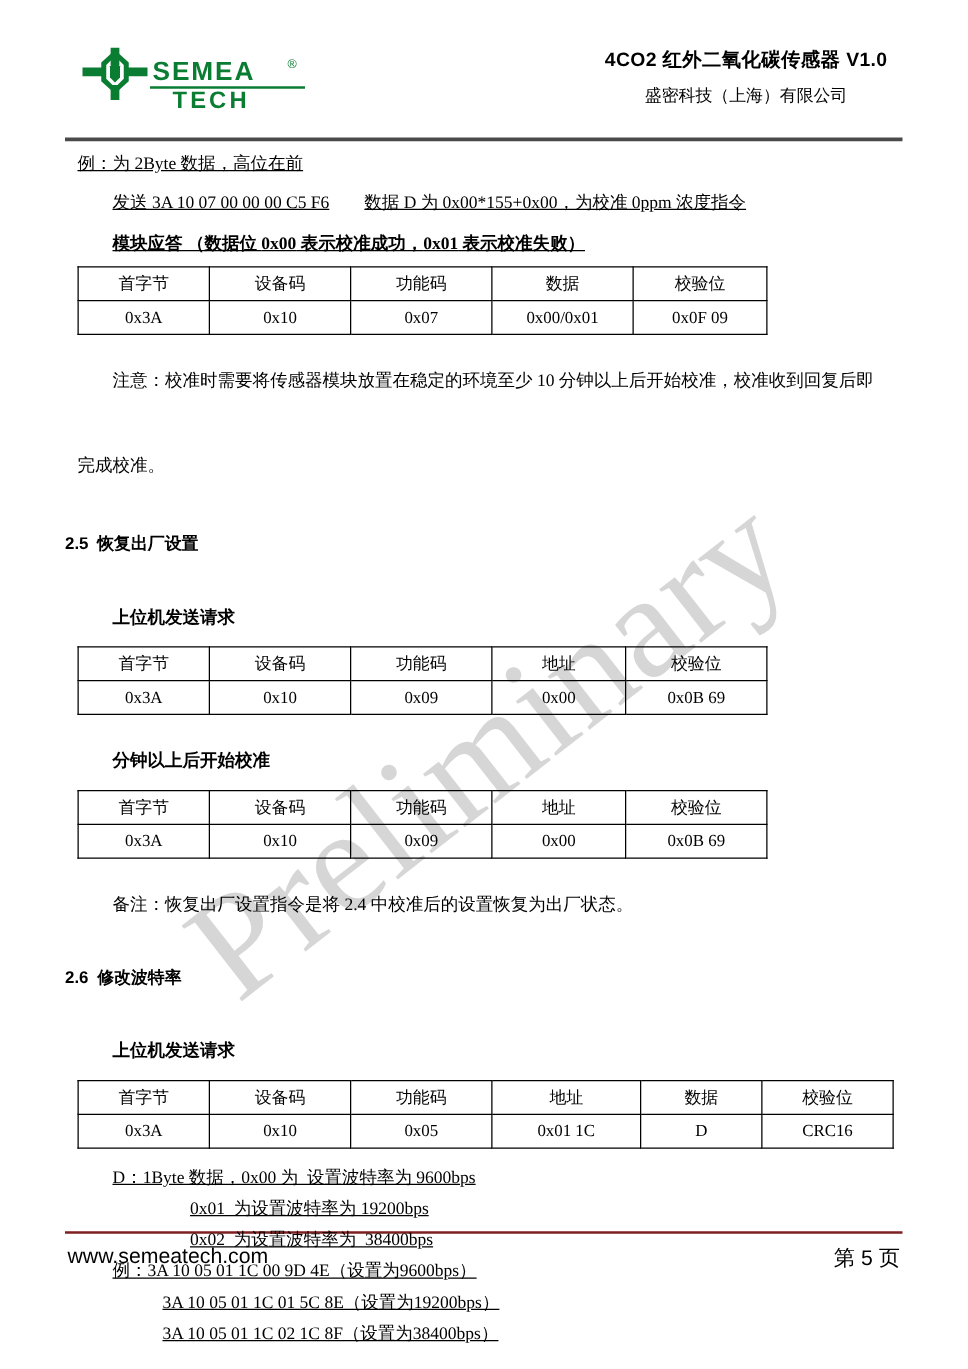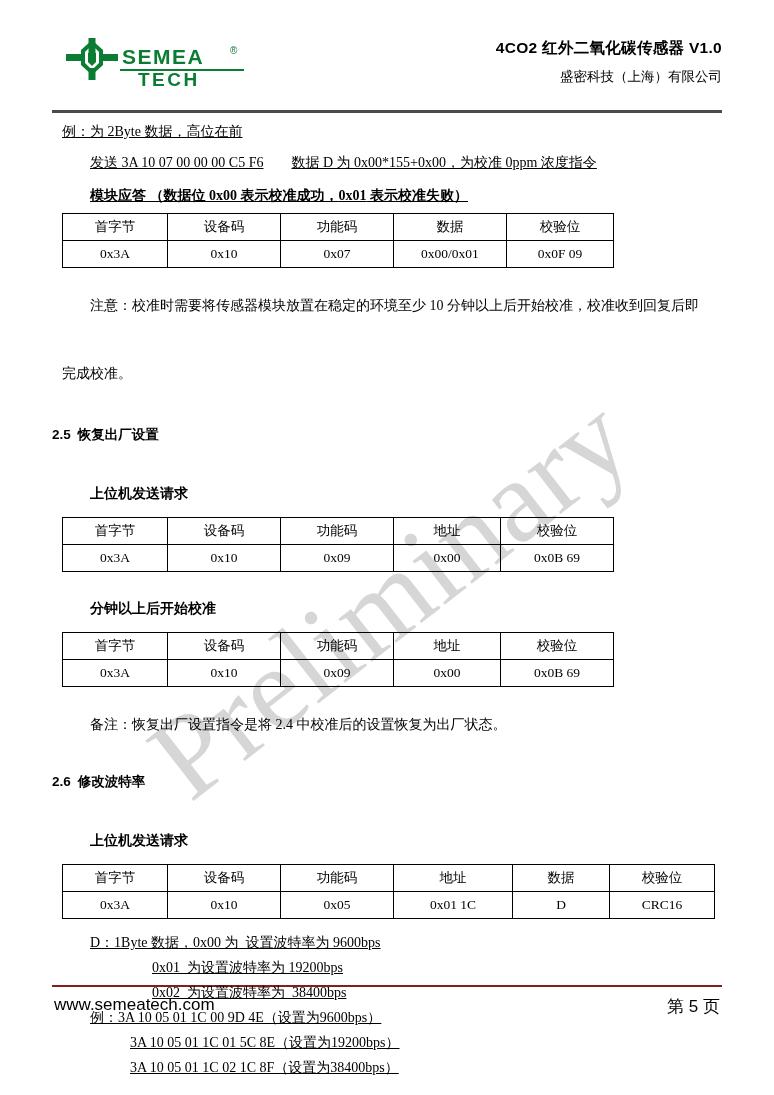--- a/index.html
+++ b/index.html
@@ -54,23 +54,23 @@
   .logo {
     position: absolute;
     left: 10px;
     top: 4px;
     width: 190px;
     height: 58px;
   }
   .logo svg { display:block; }
   .header-text {
     position: absolute;
-    right: 0;
+    right: 12px;
     top: 4px;
-    text-align: right;
+    text-align: center;
   }
   .header-title {
     font-family: "Liberation Sans", sans-serif;
     font-size: 15.5px;
     font-weight: bold;
     letter-spacing: 0.3px;
   }
   .header-sub {
     margin-top: 9px;
     font-family: "Liberation Sans", sans-serif;

